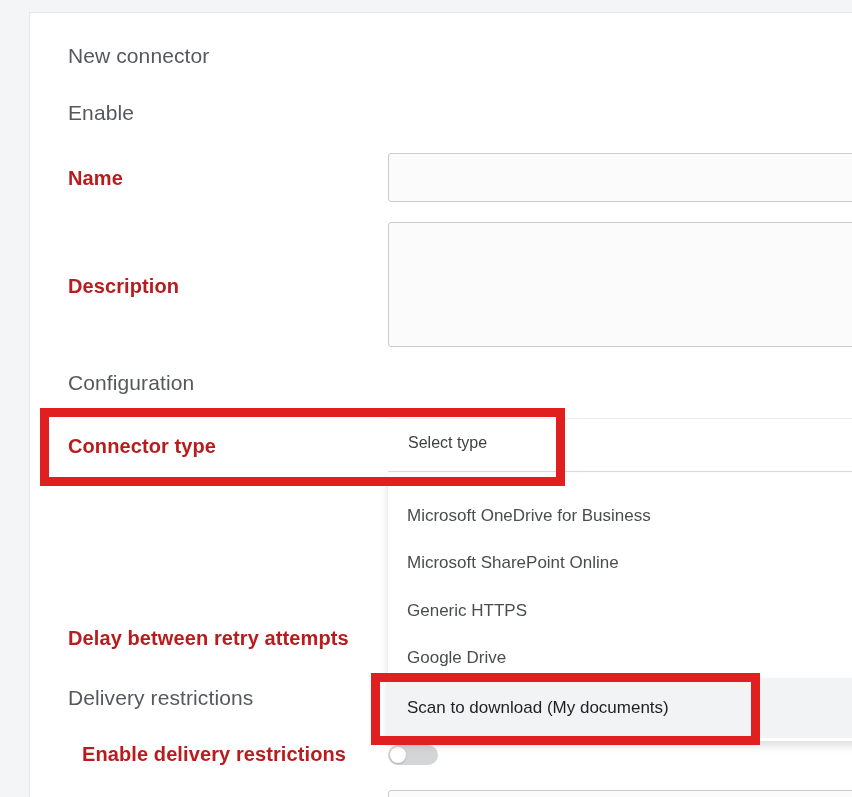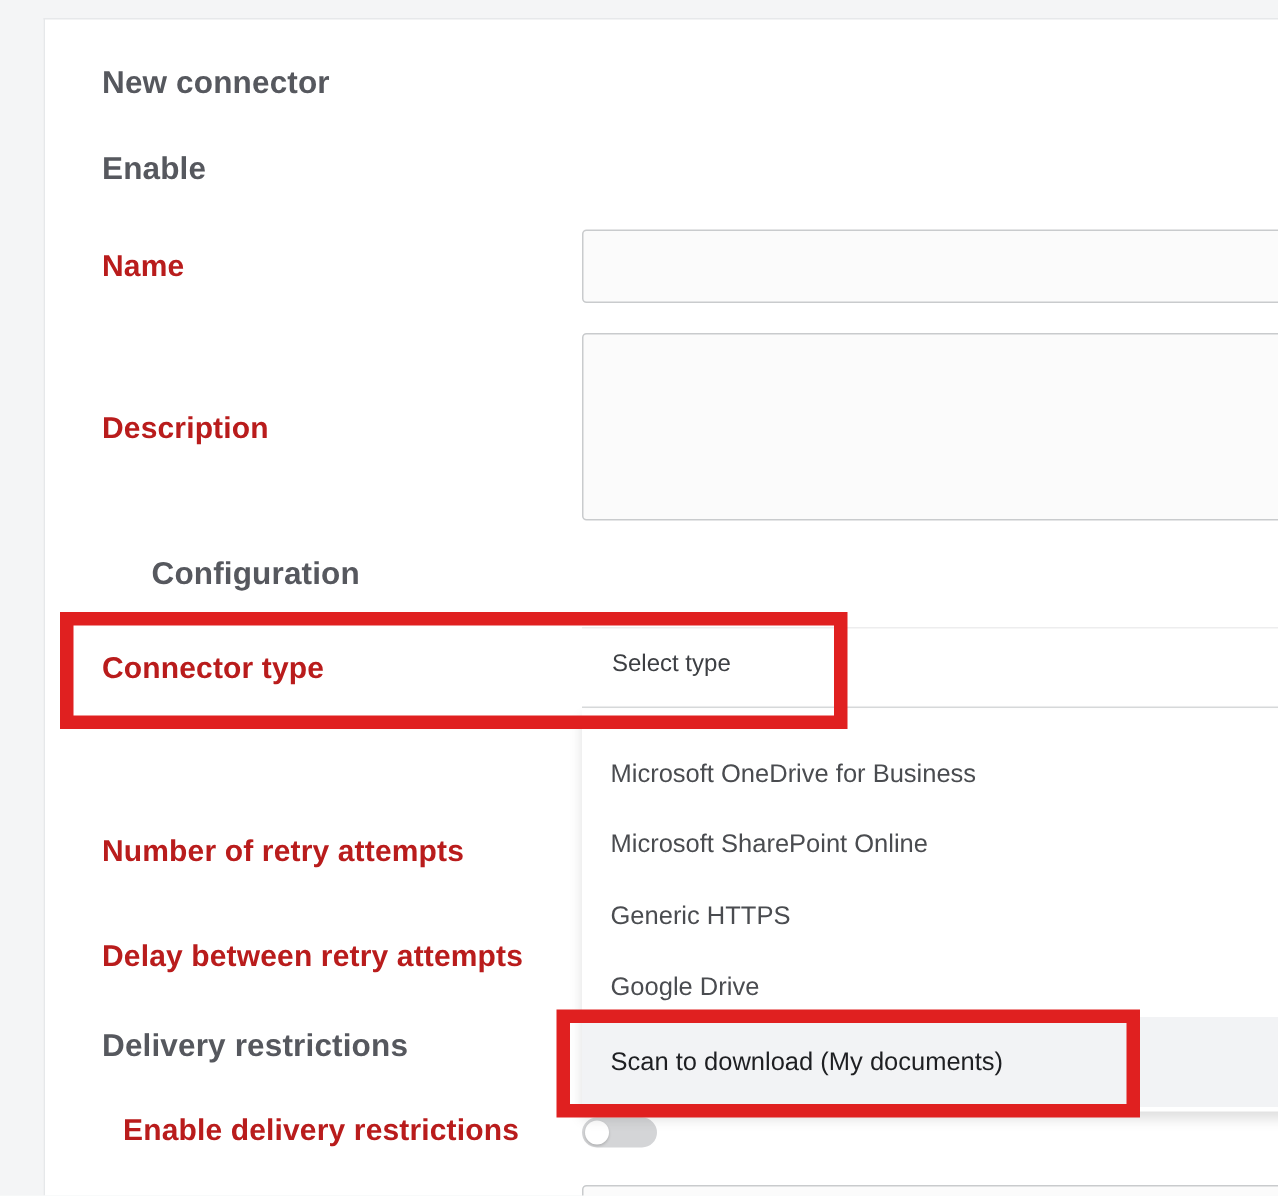--- a/index.html
+++ b/index.html
@@ -5,21 +5,21 @@
   * { margin:0; padding:0; box-sizing:border-box; }
   html,body { width:852px; height:797px; overflow:hidden;
               font-family:"Liberation Sans", sans-serif;
               background:#f4f5f6; }
   #stage { position:relative; width:852px; height:797px; }
 
   .panel { position:absolute; left:29px; top:12px; width:823px; height:785px;
            background:#ffffff; border-left:1px solid #e6e8ea; border-top:1px solid #e6e8ea; }
 
   .heading { position:absolute; left:68px; color:#56585e; font-size:21px;
-             font-weight:700; letter-spacing:.1px; white-space:nowrap; }
+             font-weight:400; letter-spacing:.1px; white-space:nowrap; }
   .flabel  { position:absolute; left:68px; color:#b91c1c; font-size:20px;
              font-weight:700; letter-spacing:.1px; white-space:nowrap; }
 
   .tfield { position:absolute; left:388px; width:474px; background:#fbfbfb;
             border:1px solid #c9cbcd; border-radius:3px; font-size:16px;
             color:#333; padding:6px 12px; outline:none; resize:none;
             font-family:"Liberation Sans", sans-serif; }
 
   
   .select-box { position:absolute; left:388px; top:418px; width:474px; height:54px;
@@ -59,30 +59,29 @@
   <div class="heading" style="top:44px;">New connector</div>
 
   <div class="heading" style="top:101px;">Enable</div>
 
   <div class="flabel" style="top:167px;">Name</div>
   <input class="tfield" style="top: 153px; height: 49px;" type="text" placeholder="">
 
   <div class="flabel" style="top:275px;">Description</div>
   <textarea class="tfield" style="top: 222px; height: 125px;"></textarea>
 
-  <div class="heading" style="top:371px;margin-left:33px;">Configuration</div>
+  <div class="heading" style="top:371px;">Configuration</div>
 
   <div class="flabel" style="top:435px;">Connector type</div>
 
   <div class="select-box">
     <span class="sel-text">Select type</span>
   </div>
 
 
-  <div class="flabel" style="top:557px;">Number of retry attempts</div>
 
   <div class="flabel" style="top:627px;">Delay between retry attempts</div>
 
   <div class="heading" style="top:686px;">Delivery restrictions</div>
 
   <div class="flabel" style="top:743px;margin-left:14px;">Enable delivery restrictions</div>
 
   <div class="toggle">
     <div class="knob"></div>
   </div>

